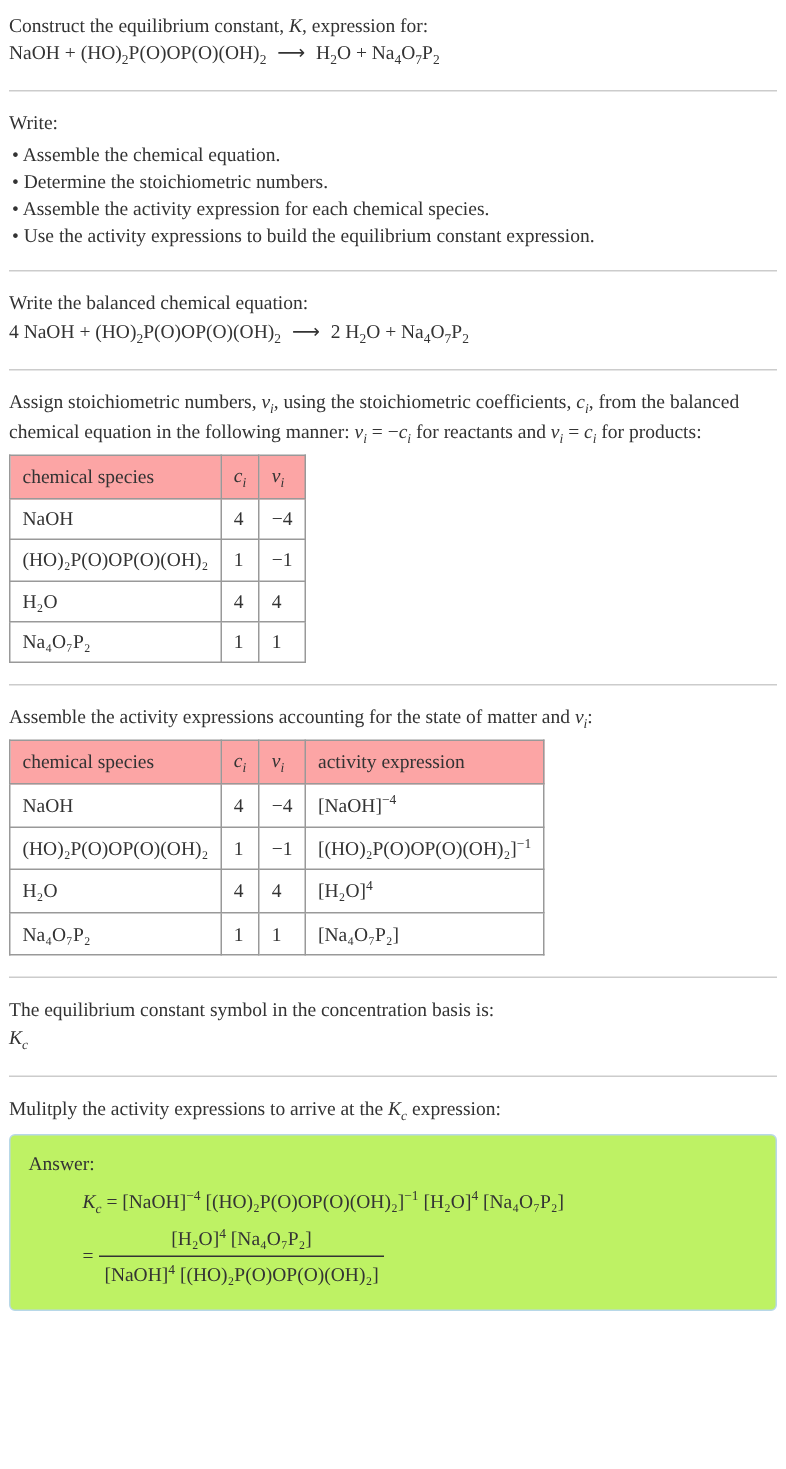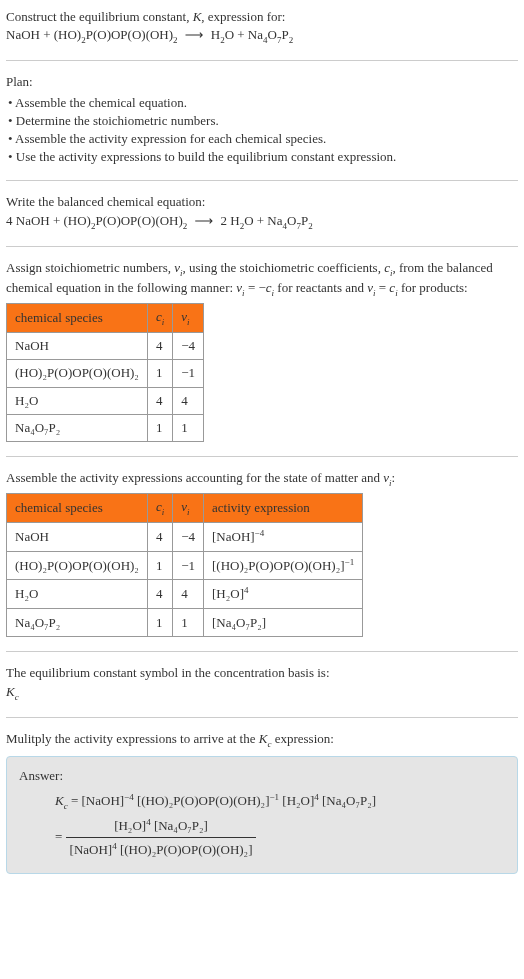--- a/index.html
+++ b/index.html
@@ -50,27 +50,27 @@
       margin-top: 4px;
       margin-bottom: 4px;
     }
     th, td {
       border: 1px solid #999;
       padding: 4px 8px;
       text-align: left;
       font-weight: normal;
     }
     th {
-      background: #f97316;
+      background: #fca5a5;
     }
     .center {
       text-align: left;
     }
     .answer-box {
-      background: #e5e5e5;
+      background: #bef264;
       border: 1px solid #b8d8e8;
       border-radius: 4px;
       padding: 10px 12px;
       margin-top: 6px;
     }
     .answer-label {
       margin-bottom: 6px;
     }
     .eq-line {
       margin: 3px 0;
@@ -101,21 +101,21 @@
   <div>
     <span>NaOH + (HO)</span><span class="sub">2</span><span>P(O)OP(O)(OH)</span><span class="sub">2</span>
     <span class="arrow">⟶</span>
     <span>H</span><span class="sub">2</span><span>O + Na</span><span class="sub">4</span><span>O</span><span class="sub">7</span><span>P</span><span class="sub">2</span>
   </div>
 </div>
 
 <hr>
 
 <div class="section">
-  <div>Plan:</div>
+  <div>Write:</div>
   <div class="bullet-list">
     <div class="bullet-item">• Assemble the chemical equation.</div>
     <div class="bullet-item">• Determine the stoichiometric numbers.</div>
     <div class="bullet-item">• Assemble the activity expression for each chemical species.</div>
     <div class="bullet-item">• Use the activity expressions to build the equilibrium constant expression.</div>
   </div>
 </div>
 
 <hr>
 

